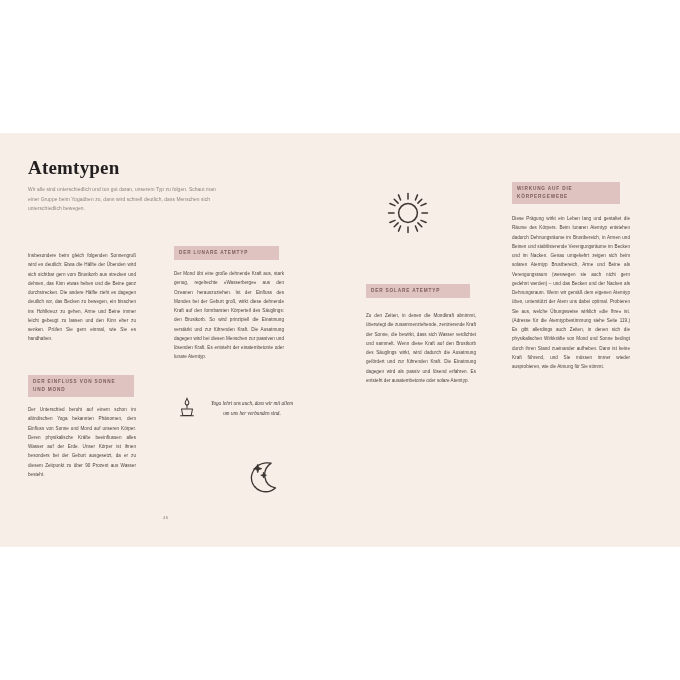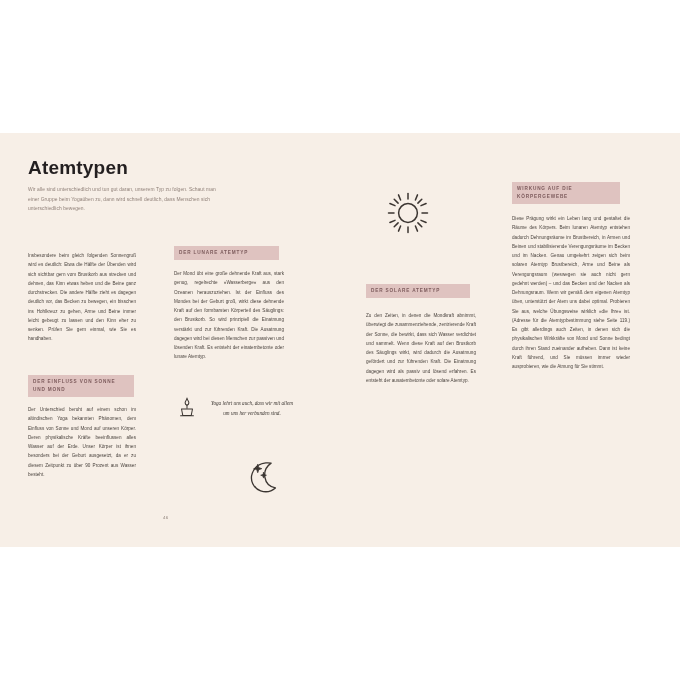--- a/index.html
+++ b/index.html
@@ -30,21 +30,21 @@
     height: 414px;
   }
   .page-left  { left: 0;     width: 340px; }
   .page-right { left: 340px; width: 340px; }
 
   
   .book-title {
     position: absolute;
     left: 28px;
     top: 24px;
-    font-family: Liberation Sans, sans-serif;
+    font-family: Liberation Serif, serif;
     font-weight: bold;
     font-size: 19px;
     color: #231f20;
     letter-spacing: 0.2px;
   }
   .book-subtitle {
     position: absolute;
     left: 28px;
     top: 52px;
     width: 190px;

